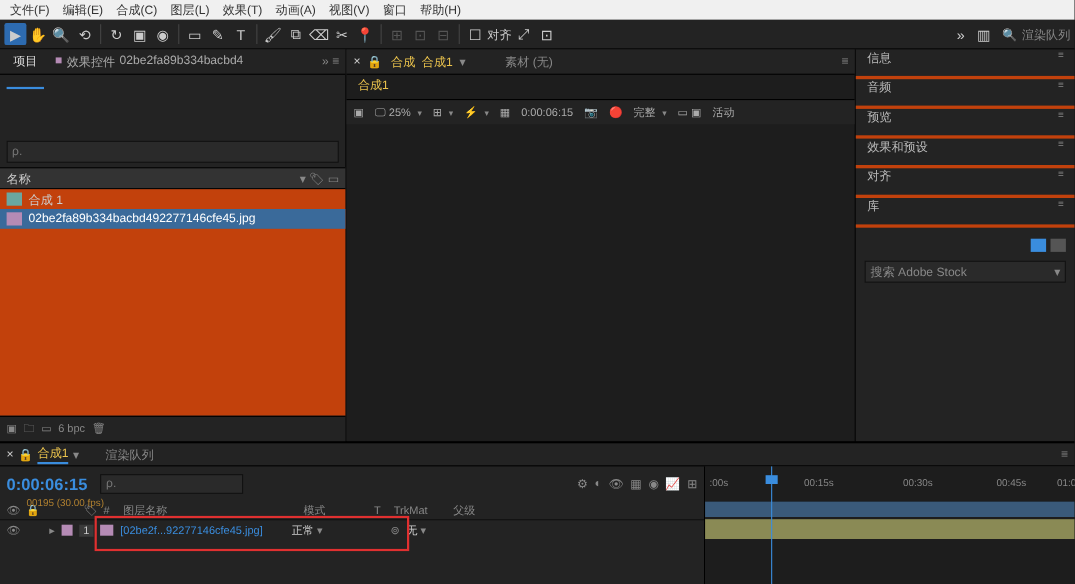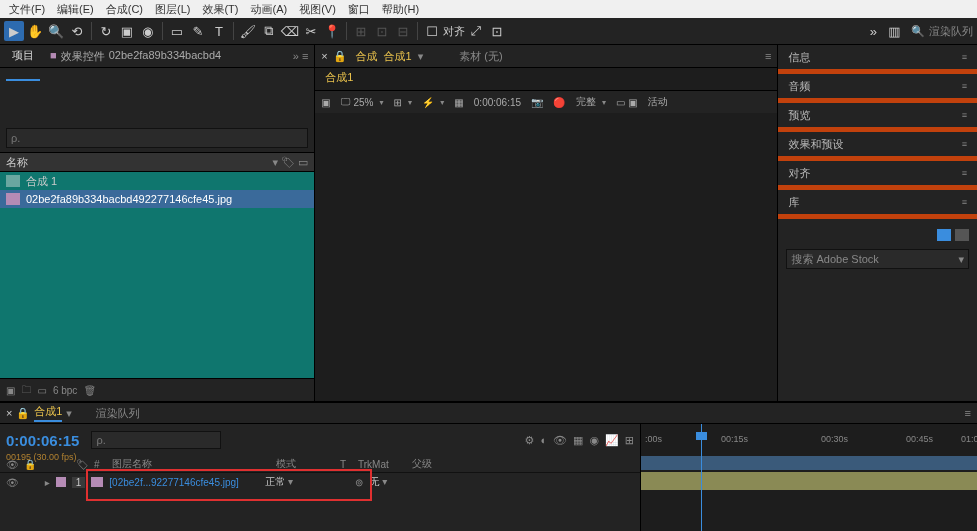--- a/index.html
+++ b/index.html
@@ -20,21 +20,21 @@
 .panel-chev{margin-left:auto;color:#888}
 .asset-info{display:flex;padding:8px;gap:8px;height:82px}
 .thumb{width:88px;height:60px;background:linear-gradient(180deg,#7fc9e8 0%,#7fc9e8 35%,#2fb9a4 35%,#1a9688 100%);position:relative;border:1px solid #000}
 .thumb::after{content:"";position:absolute;left:30%;top:28%;width:48%;height:20%;background:#7a5b3a}
 .thumb-ind{position:absolute;left:-6px;top:22px;width:6px;height:14px;background:#888}
 .asset-meta{font-size:11px;color:#aaa;line-height:16px}
 .asset-meta .fn{color:#ccc}
 .proj-search{margin:60px 6px 4px 6px;height:18px;background:#2a2a2a;border:1px solid #111;display:flex;align-items:center;padding:0 4px;color:#777}
 .proj-header{height:18px;background:#333;display:flex;align-items:center;padding:0 6px;color:#ccc;border-top:1px solid #000;border-bottom:1px solid #000}
 .proj-header .hdr-icons{margin-left:auto;display:flex;gap:3px;color:#888}
-.proj-list{flex:1;background:#0f766e}
+.proj-list{flex:1;background:#c2410c}
 .proj-row{height:18px;display:flex;align-items:center;padding:0 6px;gap:6px;color:#ccc}
 .proj-row.sel{background:#3a6a9a;color:#fff}
 .row-ico{width:14px;height:12px;display:inline-block}
 .ico-comp{background:#6aa7a0}
 .ico-img{background:#b58bb5}
 .proj-footer{height:22px;background:#232323;border-top:1px solid #000;display:flex;align-items:center;padding:0 6px;gap:6px;color:#888;font-size:10px}
 .center-col{width:463px;display:flex;flex-direction:column;background:#1d1d1d;border-right:1px solid #000}
 .comp-tabs{height:22px;display:flex;align-items:center;background:#232323;padding:0 6px;gap:6px;border-bottom:1px solid #000}
 .comp-tabs .ct{color:#ecc44d}
 .comp-tabs .ct2{color:#ecc44d}
@@ -49,38 +49,38 @@
 .hut.h2{left:200px;top:55px;width:45px;height:18px}
 .hut.h3{left:60px;top:60px;width:35px;height:14px}
 .boat{position:absolute;width:28px;height:4px;background:#2d3b2b;bottom:45px}
 .boat.b1{left:40px}
 .boat.b2{left:90px;bottom:38px}
 .boat.b3{left:140px;bottom:42px}
 .viewer-footer{height:22px;background:#232323;border-top:1px solid #000;display:flex;align-items:center;padding:0 6px;gap:10px;color:#aaa;font-size:10px}
 .vf-item{display:flex;align-items:center;gap:3px}
 .vf-drop::after{content:"▾";margin-left:3px;color:#888;font-size:8px}
 .right-col{width:199px;background:#232323;display:flex;flex-direction:column}
-.rp-row{height:24px;border-bottom:5px solid #c2410c;display:flex;align-items:center;padding:0 10px;color:#bbb}
+.rp-row{height:24px;border-bottom:3px solid #c2410c;display:flex;align-items:flex-start;padding:0 10px;color:#bbb}
 .rp-row .chev{margin-left:auto;color:#888;font-size:9px}
 .lib-body{padding:6px 8px}
 .lib-icons{display:flex;justify-content:flex-end;gap:4px;padding:4px 0}
 .lib-icons span{width:14px;height:12px;display:inline-block}
 .lib-grid{background:#3a8dde}
 .lib-list{background:#555}
 .lib-search{height:18px;background:#2a2a2a;border:1px solid #111;display:flex;align-items:center;padding:0 4px;color:#888;margin-top:4px}
 .timeline{height:131px;background:#232323;border-top:2px solid #000;display:flex;flex-direction:column}
 .tl-tabs{height:20px;display:flex;align-items:center;padding:0 6px;gap:4px;border-bottom:1px solid #000}
 .tl-tabs .lock{color:#888}
 .tl-tabs .tab-active{color:#ecc44d;border-bottom:2px solid #3a8dde;padding-bottom:1px}
 .tl-tabs .tab{color:#888;margin-left:20px}
 .tl-body{flex:1;display:flex}
 .tl-left{width:640px;display:flex;flex-direction:column;border-right:1px solid #000}
 .tl-head{display:flex;align-items:center;height:32px;padding:0 6px;gap:8px}
 .timecode{color:#3a8dde;font-size:15px;font-weight:bold}
-.fps{color:#b08030;font-size:9px;position:absolute;margin-top:28px;margin-left:6px}
+.fps{color:#b08030;font-size:9px;position:absolute;margin-top:28px;margin-left:24px}
 .tl-search{flex:0 0 120px;height:16px;background:#2a2a2a;border:1px solid #111;margin-left:4px;display:flex;align-items:center;padding:0 4px;color:#777}
 .tl-tools{margin-left:auto;display:flex;gap:6px;color:#888}
 .tl-cols{height:16px;display:flex;align-items:center;padding:0 6px;gap:4px;color:#888;font-size:10px;border-bottom:1px solid #111}
 .tl-cols .c{display:inline-block}
 .tl-row{height:18px;display:flex;align-items:center;padding:0 6px;gap:6px;color:#ccc;font-size:10px;position:relative}
 .redbox{position:absolute;left:86px;top:-4px;width:282px;height:28px;border:2px solid #e03030;pointer-events:none}
 .eye{color:#888}
 .sq{width:10px;height:10px;background:#b58bb5;display:inline-block}
 .idx{background:#3a3a3a;padding:0 4px}
 .layer-ico{width:12px;height:10px;background:#b58bb5;display:inline-block}
@@ -303,21 +303,21 @@
         <span style="width:150px;color:#3a8dde">[02be2f...92277146cfe45.jpg]</span>
         <span class="none-dd"><span>正常</span> <span style="color:#888">▾</span></span>
         <span style="width:50px"></span>
         <span style="color:#888">⊚</span>
         <span class="none-dd"><span>无</span> <span style="color:#888">▾</span></span>
       </div>
     </div>
     <div class="tl-right">
       <div class="ruler">
         <span style="left:4px">:00s</span>
-        <span style="left:80px">00:15s</span>
+        <span style="left:90px">00:15s</span>
         <span style="left:180px">00:30s</span>
         <span style="left:265px">00:45s</span>
         <span style="left:320px">01:0</span>
       </div>
       <div class="workarea"></div>
       <div class="track"></div>
       <div class="playhead"></div>
     </div>
   </div>
 </div>

